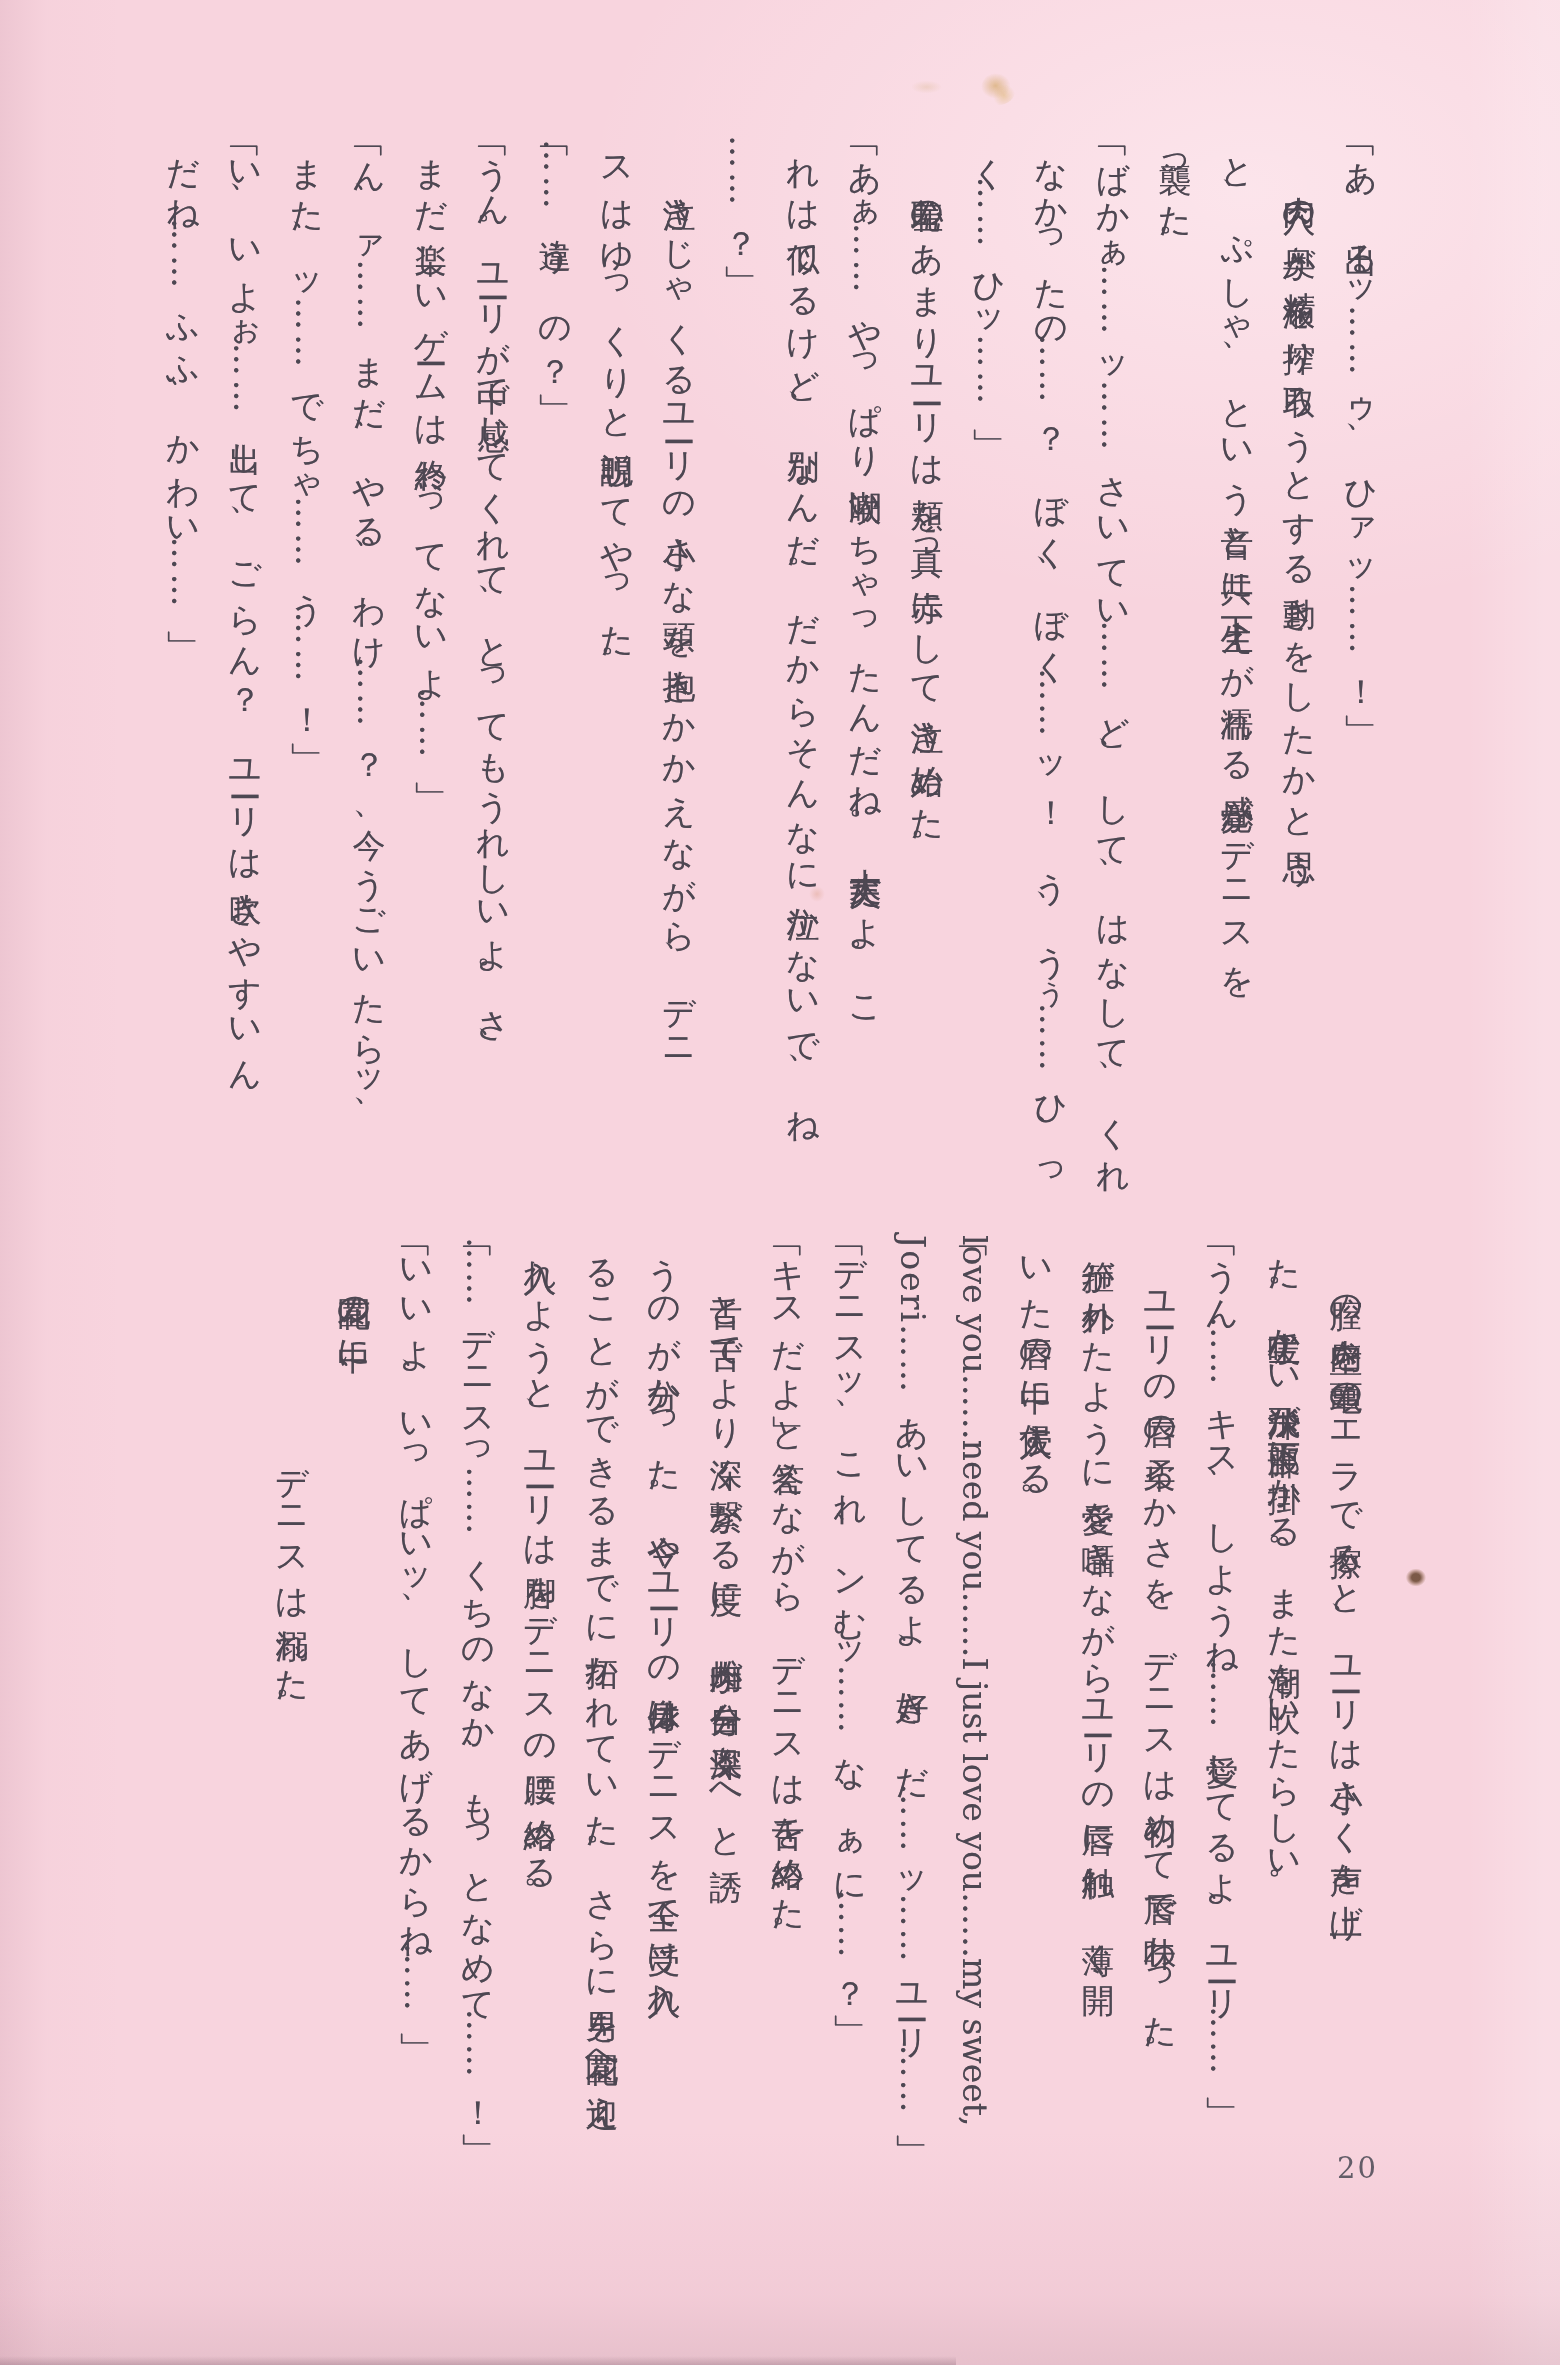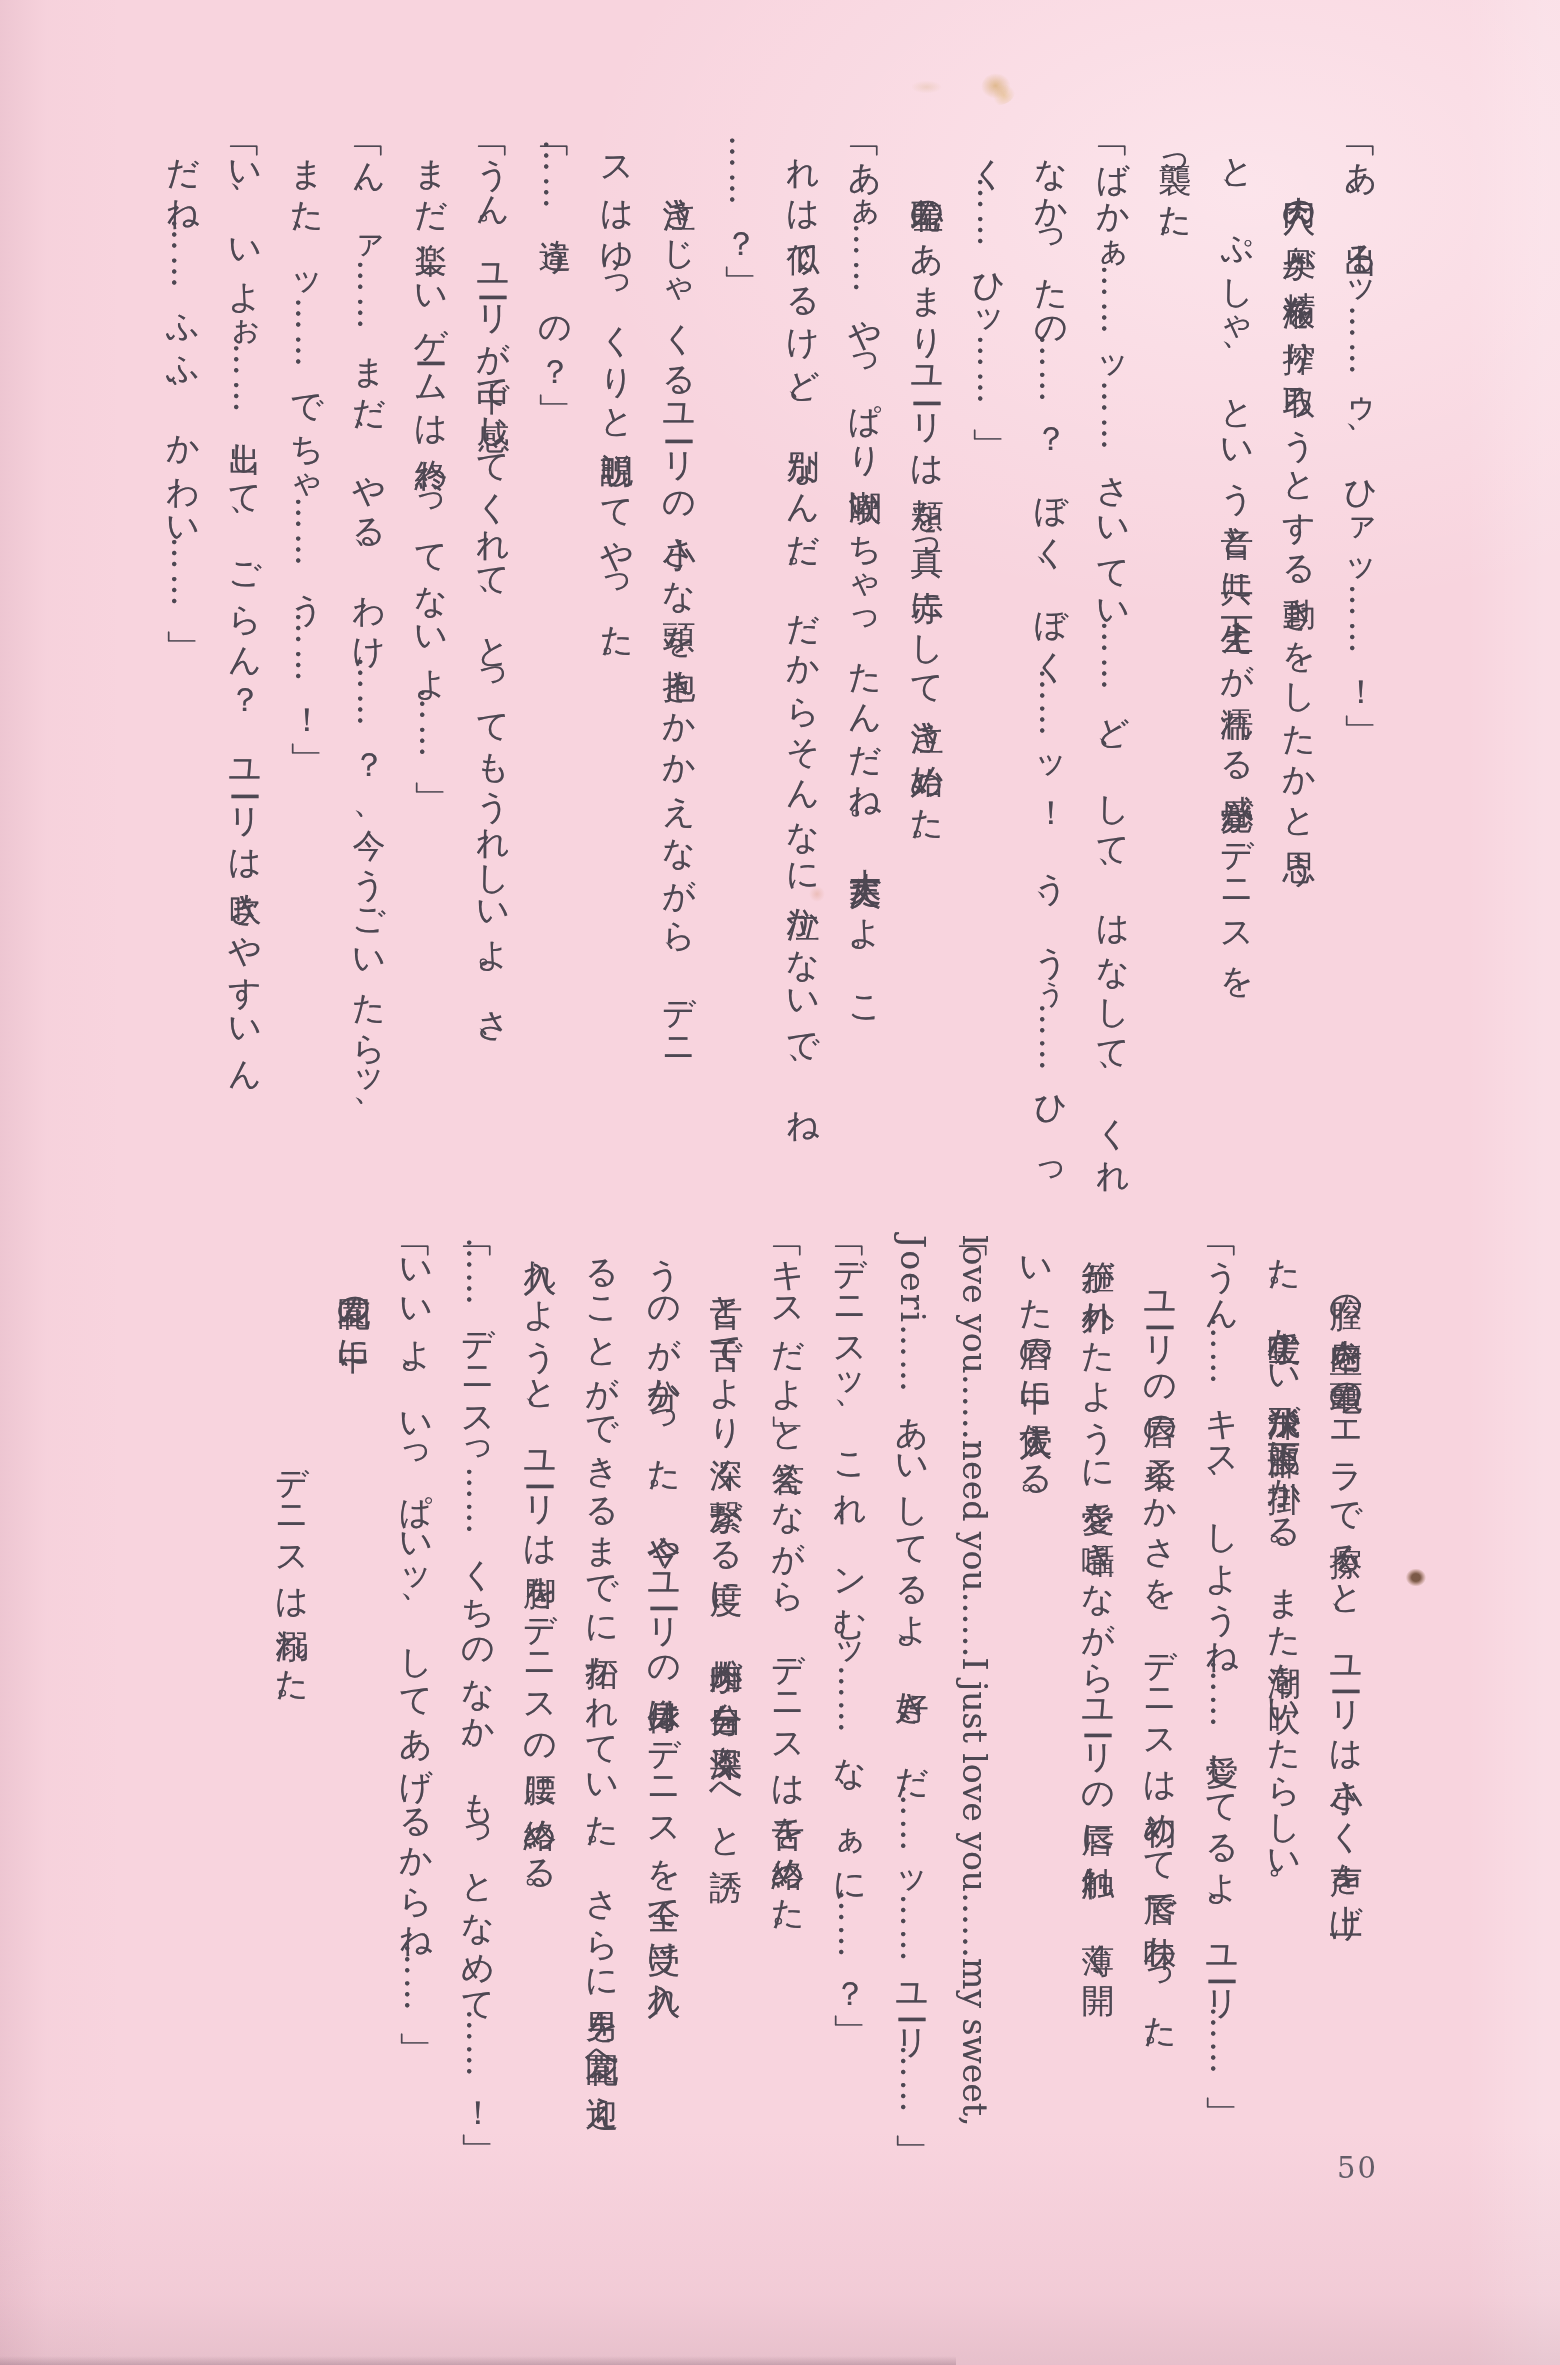--- a/index.html
+++ b/index.html
@@ -136,15 +136,15 @@
       <div class="line indent">花園の中に、</div>
       <div class="line drop">デニスは溺れた。</div>
     </div>
 
   <div id="stain-top" class="stain"></div>
   <div id="stain-smudge" class="stain"></div>
   <div id="stain-mid" class="stain"></div>
   <div id="stain-dot" class="stain"></div>
   <div id="edge-bottom-left"></div>
 
-  <div class="page-number">50</div>
+  <div class="page-number">20</div>
 </div>
 
 
 </body></html>

